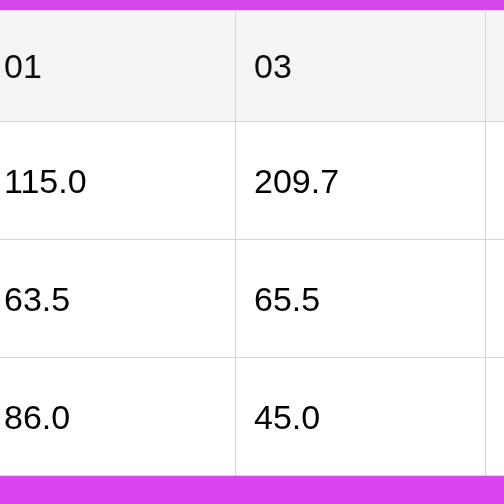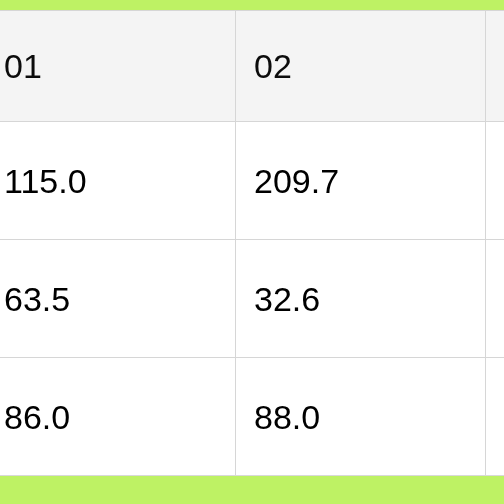--- a/index.html
+++ b/index.html
@@ -9,21 +9,21 @@
     height: 504px;
     overflow: hidden;
     background: #ffffff;
     font-family: "Liberation Sans", sans-serif;
   }
 
   #root {
     position: relative;
     width: 504px;
     height: 504px;
-    background: #bef264;
+    background: #d946ef;
     overflow: hidden;
   }
 
   
   .table-viewport {
     position: absolute;
     left: 0;
     top: 10px;
     width: 504px;
     height: 494px;
@@ -82,38 +82,38 @@
     <table class="data-table">
       <colgroup>
         <col class="c0">
         <col class="c1">
         <col class="c2">
       </colgroup>
 
       <thead>
         <tr>
           <th>01</th>
-          <th>02</th>
+          <th>03</th>
           <th>03</th>
         </tr>
       </thead>
 
       <tbody>
         <tr>
           <td>115.0</td>
           <td>209.7</td>
           <td></td>
         </tr>
         <tr>
           <td>63.5</td>
-          <td>32.6</td>
+          <td>65.5</td>
           <td></td>
         </tr>
         <tr>
           <td>86.0</td>
-          <td>88.0</td>
+          <td>45.0</td>
           <td></td>
         </tr>
       </tbody>
     </table>
 
   </div>
 </div>
 
 </body></html>

